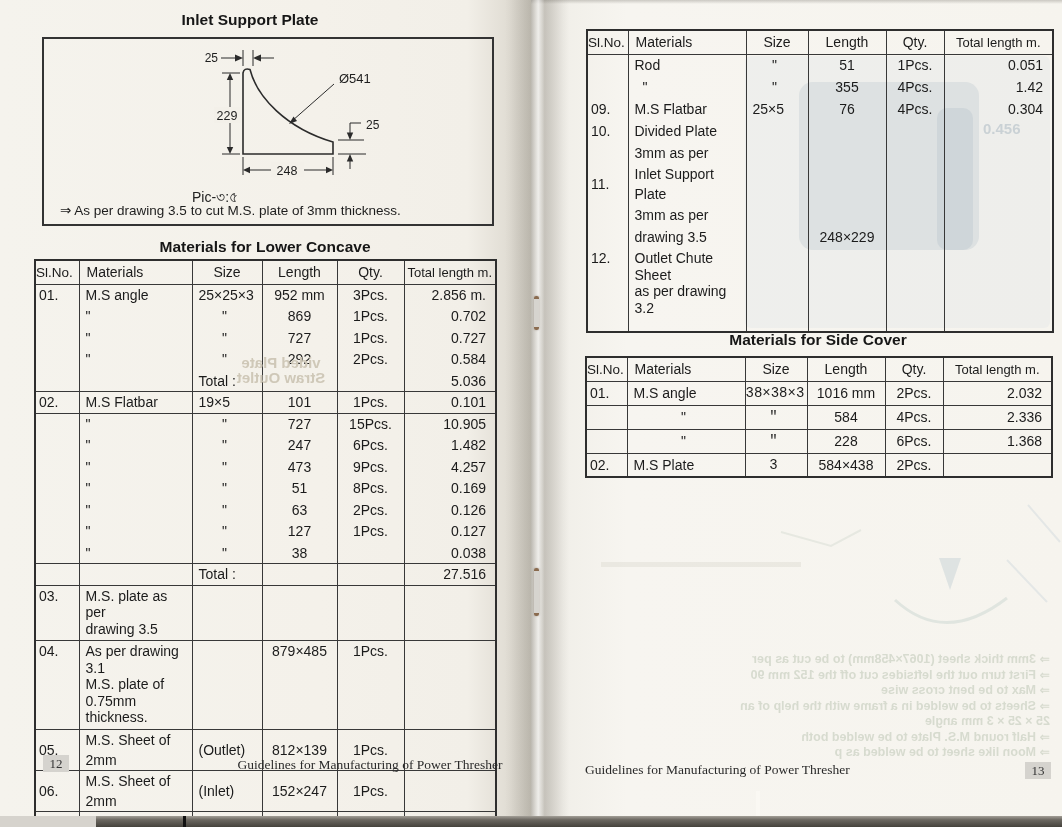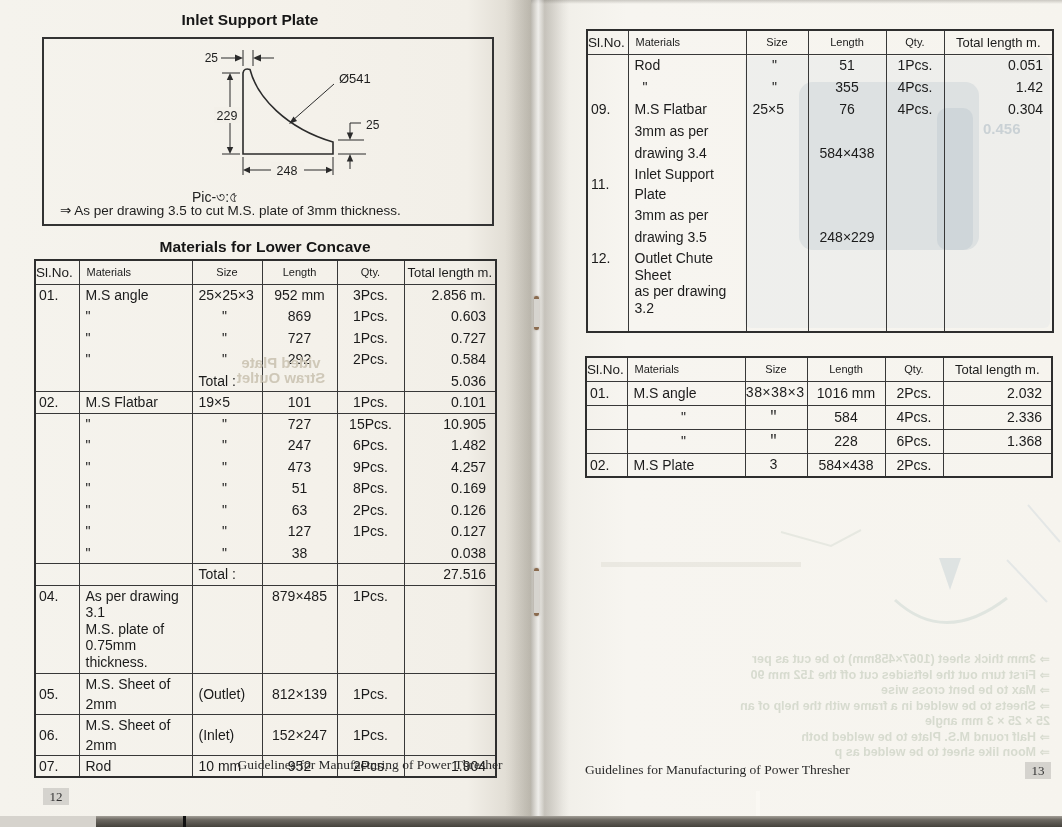--- a/index.html
+++ b/index.html
@@ -60,21 +60,21 @@
   .tbl-wrap { position:absolute; }
   .w-lower { left:34px; top:259px; width:461px; }
   .w-cont  { left:55px; top:29px;  width:466px; }
   .w-side  { left:54px; top:356px; width:464px; }
   table {
     border-collapse:collapse; width:100%; table-layout:fixed;
     font-size:14px; color:#1b1b1b; border:2px solid #2e2e2e;
   }
   th, td { border-left:1.5px solid #383838; overflow:hidden; }
   th {
-    font-weight:normal; font-size:11px; height:24px;
+    font-weight:normal; font-size:14px; height:24px;
     border-bottom:1.5px solid #383838; padding:0 4px; text-align:center;
   }
   th.c0 { text-align:left; padding-left:0; font-size:13.5px; }
   th.c1 { text-align:left; padding-left:7px; }
   th.c5 { font-size:13px; padding:0 1px; }
   td { border-top:none; border-bottom:none; padding:0 5px; vertical-align:middle; }
   tr.rule td { border-bottom:1.5px solid #383838; }
   .lower td { height:21.5px; }
   .cont  td { height:22px; }
   .side  td { height:24px; }
@@ -89,21 +89,21 @@
   .side td.c1.ditto { text-align:center; padding-left:0; }
   .side td.c2 { text-align:center; padding-left:0;font-family:Liberation Mono, monospace; }
   tr.ml td { height:auto; vertical-align:top; padding-top:2px; padding-bottom:3px; }
   tr.ml td.c1 { line-height:16.5px; }
   tr.spacer td { height:13px; }
 
   
   .footer-serif { position:absolute; font-family:"Liberation Serif","DejaVu Serif",serif; font-size:13.5px; color:#2a2a2a; }
   .pgnum { position:absolute; font-family:"Liberation Serif","DejaVu Serif",serif; font-size:13px; color:#333; background:#d5d3ce; width:26px; height:17px; text-align:center; line-height:17px; }
   .f-left-text { left:205px; top:757px; width:330px; text-align:center; }
-  .f-left-num  { left:43px;  top:788px; }
+  .f-left-num  { left:43px;  top:755px; }
   .f-right-text { left:54px; top:762px; }
   .f-right-num  { left:494px; top:762px; }
 
   
   .ghost { pointer-events:none; position:absolute; }
   .ghost-left-text {
     left:222px; top:355px; width:118px; transform:scaleX(-1);
     font-weight:bold; color:#cfc8b8; font-size:15px; line-height:15px; text-align:center;
   }
   .ghost-right-text {
@@ -207,21 +207,21 @@
             <td class="c3">952 mm</td>
             <td class="c4">3Pcs.</td>
             <td class="c5">2.856 m.</td>
           </tr>
           <tr>
             <td class="c0"></td>
             <td class="c1 ditto">"</td>
             <td class="c2 ditto">"</td>
             <td class="c3">869</td>
             <td class="c4">1Pcs.</td>
-            <td class="c5">0.603</td>
+            <td class="c5">0.702</td>
           </tr>
           <tr>
             <td class="c0"></td>
             <td class="c1 ditto">"</td>
             <td class="c2 ditto">"</td>
             <td class="c3">727</td>
             <td class="c4">1Pcs.</td>
             <td class="c5">0.727</td>
           </tr>
           <tr>
@@ -304,20 +304,29 @@
             <td class="c4"></td>
             <td class="c5">0.038</td>
           </tr>
           <tr class="rule">
             <td class="c0"></td>
             <td class="c1"></td>
             <td class="c2">Total :</td>
             <td class="c3"></td>
             <td class="c4"></td>
             <td class="c5">27.516</td>
+          </tr>
+          <tr class="rule ml">
+            <td class="c0">03.</td>
+            <td class="c1">M.S. plate as per
+drawing 3.5</td>
+            <td class="c2"></td>
+            <td class="c3"></td>
+            <td class="c4"></td>
+            <td class="c5"></td>
           </tr>
           <tr class="rule ml">
             <td class="c0">04.</td>
             <td class="c1">As per drawing 3.1
 M.S. plate of
 0.75mm thickness.</td>
             <td class="c2"></td>
             <td class="c3">879×485</td>
             <td class="c4">1Pcs.</td>
             <td class="c5"></td>
@@ -405,32 +414,32 @@
           </tr>
           <tr>
             <td class="c0">09.</td>
             <td class="c1">M.S Flatbar</td>
             <td class="c2">25×5</td>
             <td class="c3">76</td>
             <td class="c4">4Pcs.</td>
             <td class="c5">0.304</td>
           </tr>
           <tr>
+            <td class="c0">10.</td>
+            <td class="c1">Divided Plate</td>
+            <td class="c2"></td>
+            <td class="c3"></td>
+            <td class="c4"></td>
+            <td class="c5"></td>
+          </tr>
+          <tr>
             <td class="c0"></td>
             <td class="c1">3mm as per</td>
             <td class="c2"></td>
             <td class="c3"></td>
-            <td class="c4"></td>
-            <td class="c5"></td>
-          </tr>
-          <tr>
-            <td class="c0"></td>
-            <td class="c1">drawing 3.4</td>
-            <td class="c2"></td>
-            <td class="c3">584×438</td>
             <td class="c4"></td>
             <td class="c5"></td>
           </tr>
           <tr>
             <td class="c0">11.</td>
             <td class="c1">Inlet Support Plate</td>
             <td class="c2"></td>
             <td class="c3"></td>
             <td class="c4"></td>
             <td class="c5"></td>
@@ -465,20 +474,21 @@
             <td class="c1"></td>
             <td class="c2"></td>
             <td class="c3"></td>
             <td class="c4"></td>
             <td class="c5"></td>
           </tr>
         </tbody>
     </table>
   </div>
 
+  <div class="h-title t-side">Materials for Side Cover</div>
 
   <div class="tbl-wrap w-side">
     <table class="side">
       <colgroup>
         <col style="width:41px">
           <col style="width:118px">
           <col style="width:62px">
         <col style="width:78px">
           <col style="width:58px">
           <col style="width:109px">

